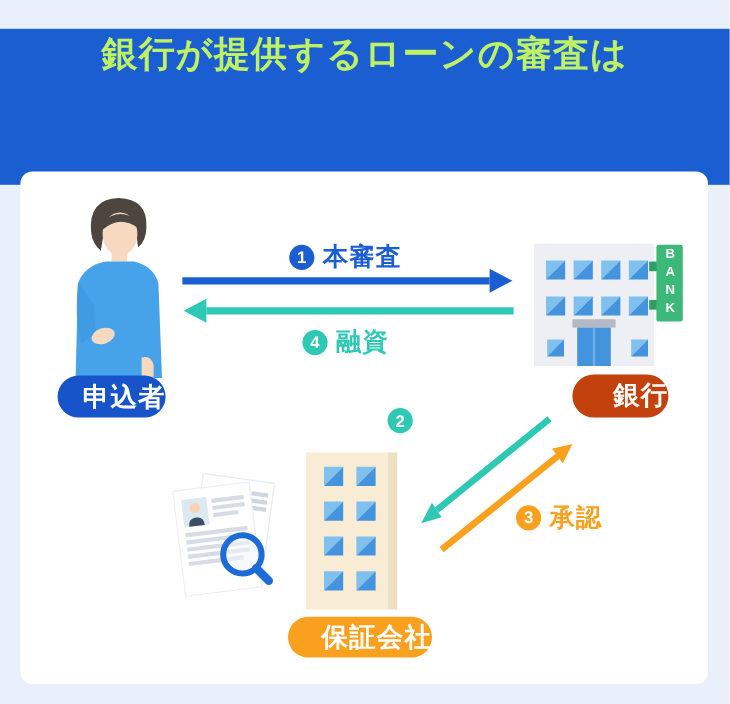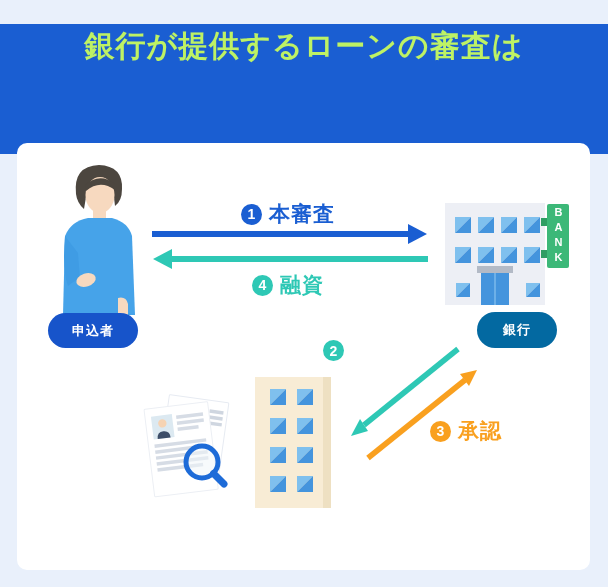--- a/index.html
+++ b/index.html
@@ -27,22 +27,22 @@
   
   .card {
     position:absolute; left:17px; top:143px; width:573px; height:427px;
     background:#ffffff; border-radius:10px;
   }
 
   svg.illu { position:absolute; overflow:visible; }
 
   
   .badge {
-    position:absolute; display:flex; align-items:center; justify-content:center;
-    color:#ffffff; font-weight:bold; font-size:13px; border-radius:19px;
+    position:absolute; display:flex; align-items:center; justify-content:flex-end;
+    color:#ffffff; font-weight:bold; font-size:22px; border-radius:19px;
     letter-spacing:1px; z-index:6;
   }
 
   
   .flow-label {
     position:absolute; display:flex; align-items:center; gap:7px;
     font-weight:bold; font-size:21px; z-index:5; letter-spacing:1px;
   }
   .step-circle {
     width:21px; height:21px; border-radius:50%;
@@ -196,17 +196,20 @@
     <span class="step-circle" style="background: rgb(46, 200, 181);">2</span>
   </div>
   <div class="flow-label" style="left: 430px; top: 417px; color: rgb(249, 160, 31);">
     <span class="step-circle" style="background: rgb(249, 160, 31);">3</span>
     <span>承認</span>
   </div>
 
   <div class="badge" style="left: 48px; top: 313px; width: 90px; height: 35px; background: rgb(23, 84, 202);">
     <span>申込者</span>
   </div>
-  <div class="badge" style="left: 477px; top: 312px; width: 80px; height: 36px; background: #0369a1;">
+  <div class="badge" style="left: 477px; top: 312px; width: 80px; height: 36px; background: #c2410c;">
     <span>銀行</span>
   </div>
+  <div class="badge" style="left: 240px; top: 514px; width: 120px; height: 34px; background: rgb(249, 160, 31);">
+    <span>保証会社</span>
+  </div>
 
 </div>
 
 </body></html>

